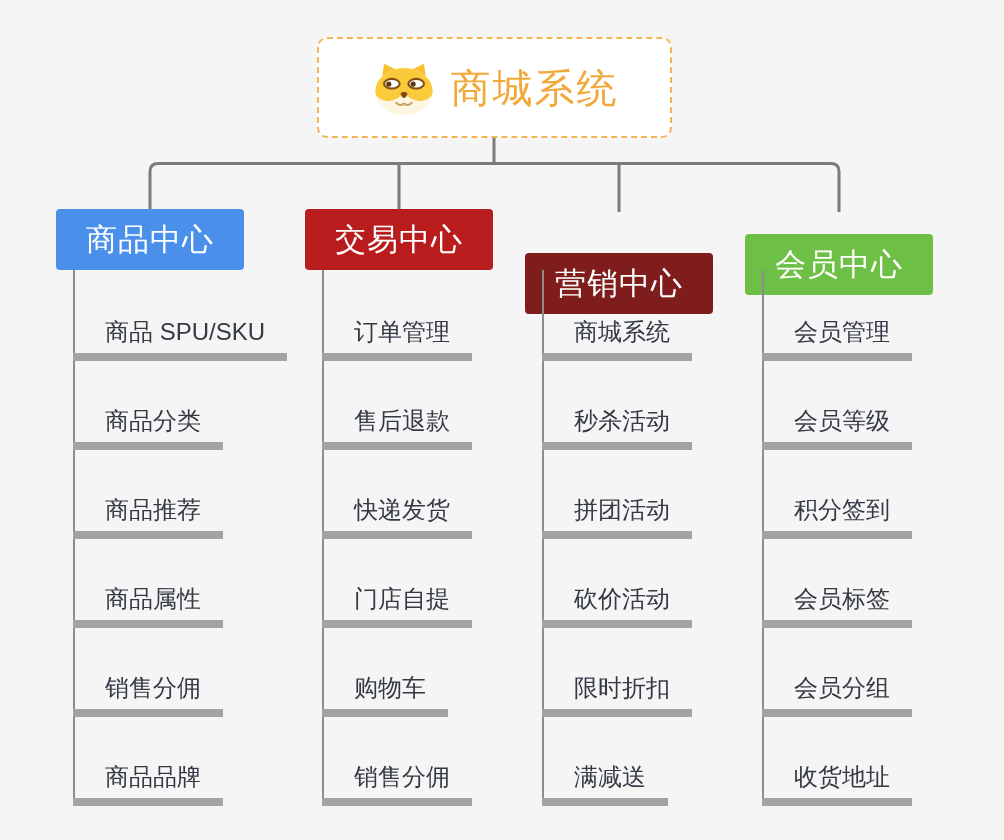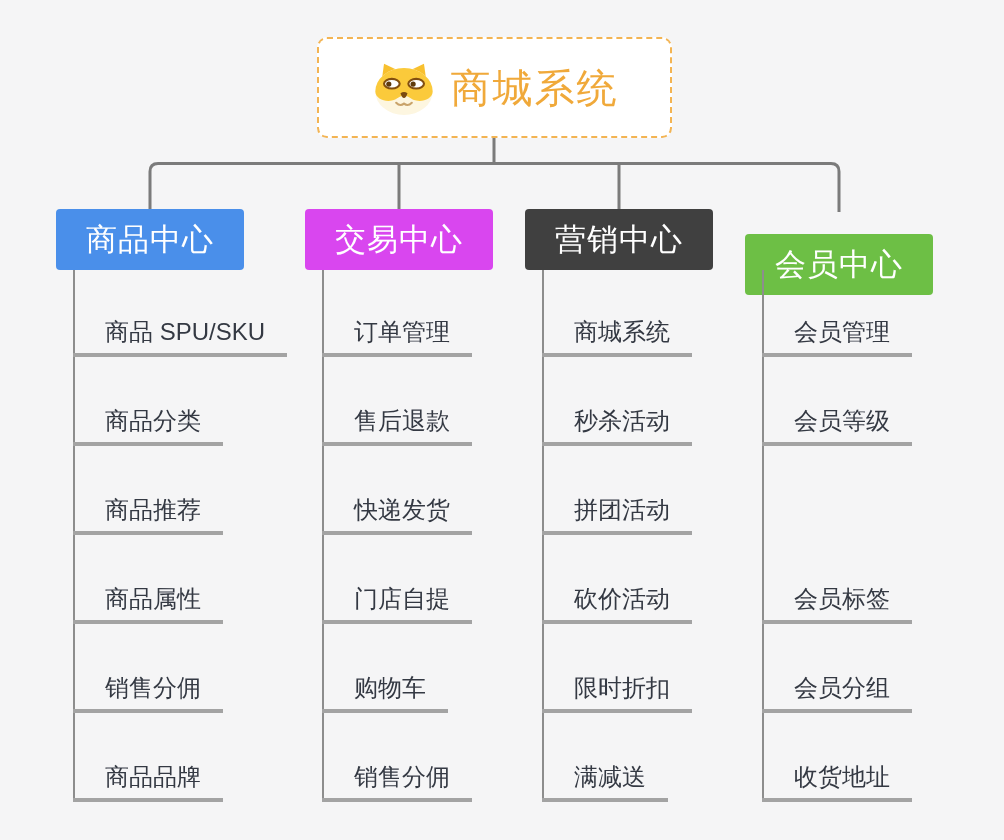--- a/index.html
+++ b/index.html
@@ -32,21 +32,21 @@
     color:#ffffff;font-size:31px;letter-spacing:1px;white-space:nowrap;
     cursor:pointer;
   }
   .trunk{
     position:absolute;left:17px;top:61px;width:2px;height:530px;
     background:#8d8d8d;
   }
   .leaf{
     position:absolute;left:17px;width:max-content;
     font-size:24px;line-height:36px;color:#343943;
-    padding:0 22px 3px 32px;border-bottom:4px solid #a3a3a3;
+    padding:0 22px 3px 32px;border-bottom:8px solid #a3a3a3;
     white-space:nowrap;cursor:pointer;
   }
   .leaf.r0{top:105px}.leaf.r1{top:194px}.leaf.r2{top:283px}
   .leaf.r3{top:372px}.leaf.r4{top:461px}.leaf.r5{top:550px}
 </style>
 </head>
 <body>
 
 <div class="canvas">
 
@@ -82,44 +82,45 @@
     <div class="trunk"></div>
     <div class="leaf r0">商品 SPU/SKU</div>
     <div class="leaf r1">商品分类</div>
     <div class="leaf r2">商品推荐</div>
     <div class="leaf r3">商品属性</div>
     <div class="leaf r4">销售分佣</div>
     <div class="leaf r5">商品品牌</div>
   </div>
 
   <div class="branch" style="left:305px">
-    <div class="branch-header" style="background: #d946ef; font-family: Liberation Serif, serif;">交易中心</div>
+    <div class="branch-header" style="background: #b91c1c; font-family: Liberation Serif, serif;">交易中心</div>
     <div class="trunk"></div>
     <div class="leaf r0">订单管理</div>
     <div class="leaf r1">售后退款</div>
     <div class="leaf r2">快递发货</div>
     <div class="leaf r3">门店自提</div>
     <div class="leaf r4">购物车</div>
     <div class="leaf r5">销售分佣</div>
   </div>
 
   <div class="branch" style="left:525px">
-    <div class="branch-header" style="background: #404040;">营销中心</div>
+    <div class="branch-header" style="background: #7f1d1d; margin-top: 44px;">营销中心</div>
     <div class="trunk"></div>
     <div class="leaf r0">商城系统</div>
     <div class="leaf r1">秒杀活动</div>
     <div class="leaf r2">拼团活动</div>
     <div class="leaf r3">砍价活动</div>
     <div class="leaf r4">限时折扣</div>
     <div class="leaf r5">满减送</div>
   </div>
 
   <div class="branch" style="left:745px">
     <div class="branch-header" style="background: rgb(109, 191, 69); margin-top: 25px;">会员中心</div>
     <div class="trunk"></div>
     <div class="leaf r0">会员管理</div>
     <div class="leaf r1">会员等级</div>
+    <div class="leaf r2">积分签到</div>
     <div class="leaf r3">会员标签</div>
     <div class="leaf r4">会员分组</div>
     <div class="leaf r5">收货地址</div>
   </div>
 
 </div>
 
 </body></html>

